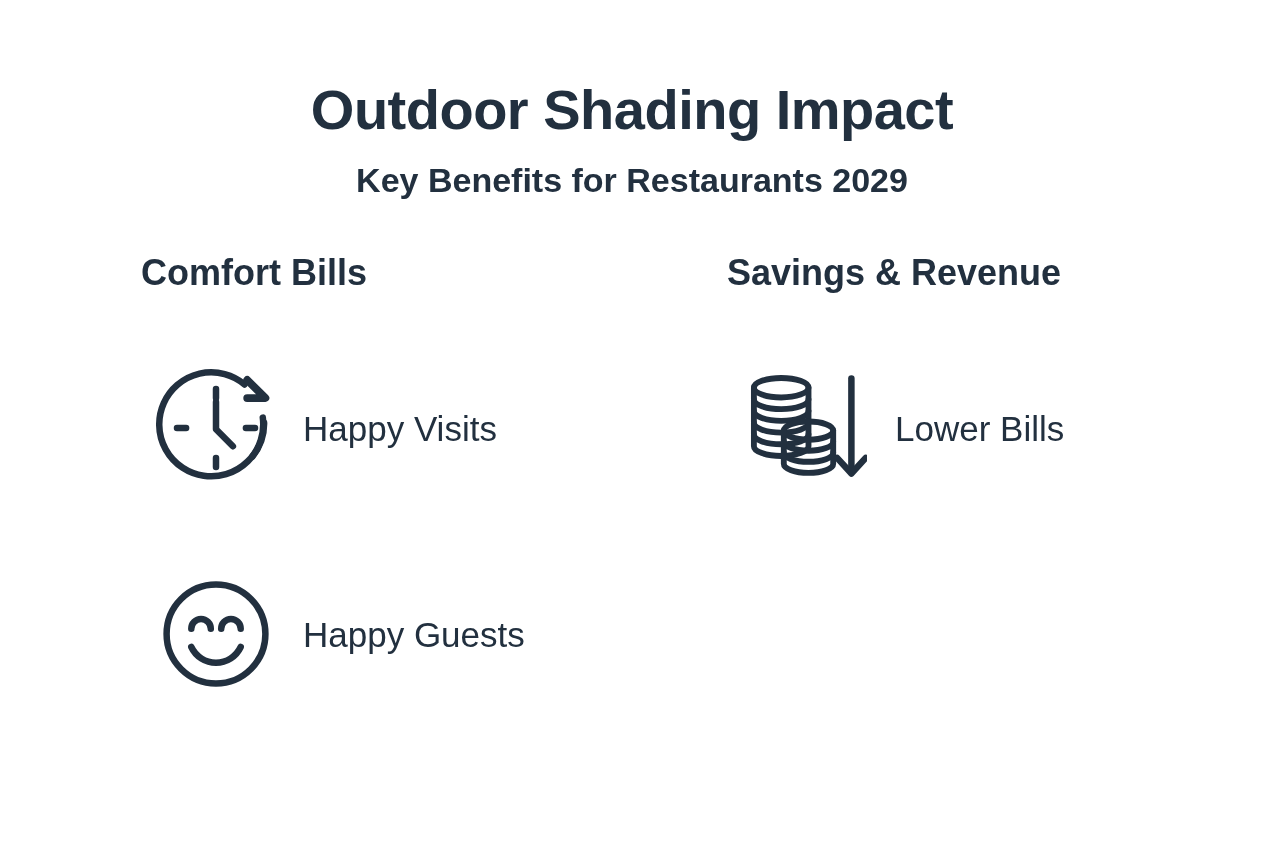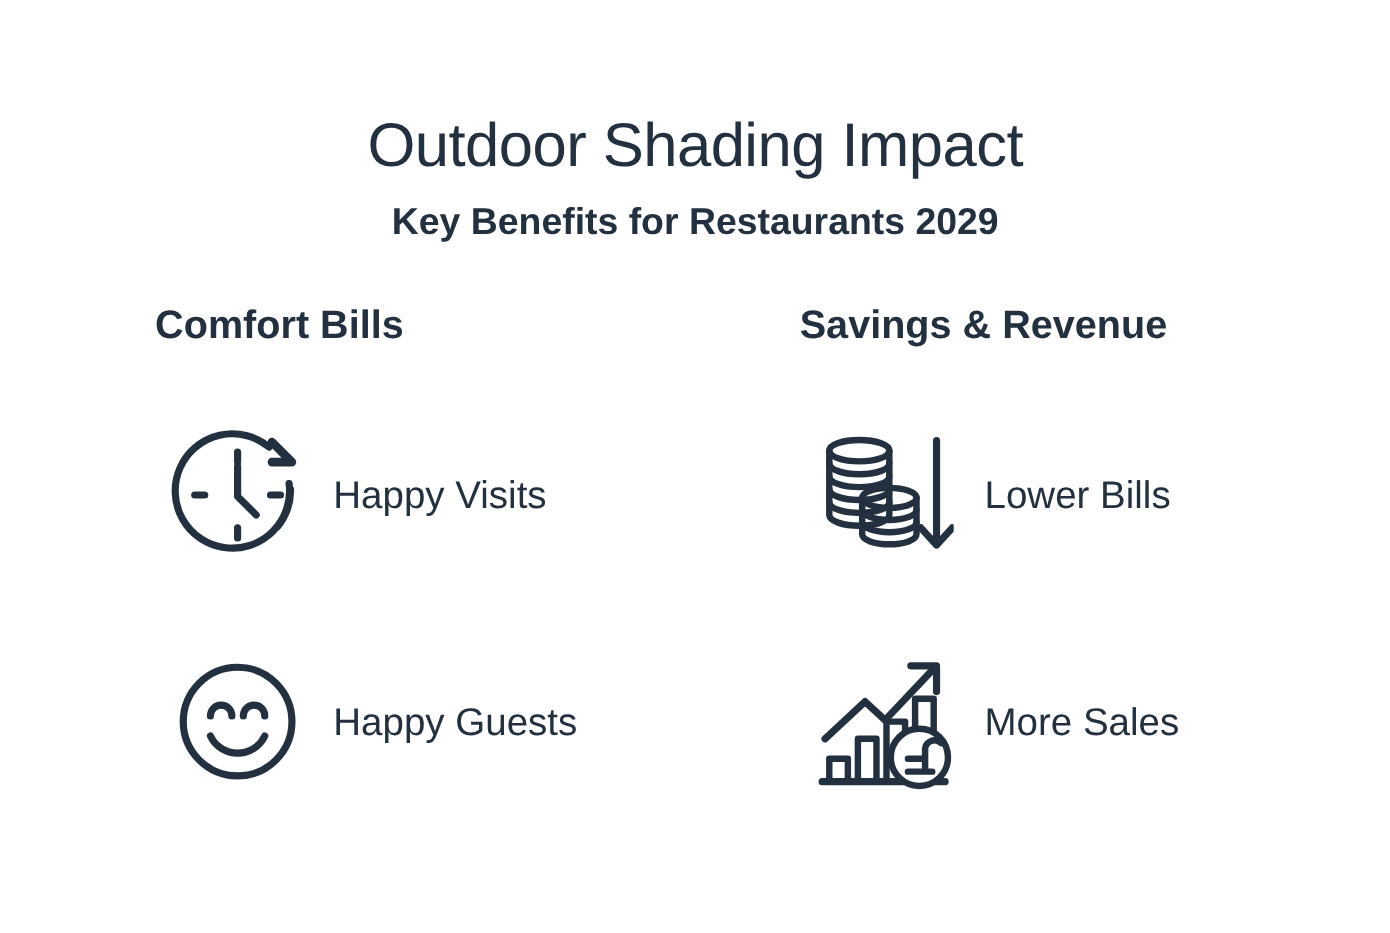--- a/index.html
+++ b/index.html
@@ -17,24 +17,24 @@
   }
   .canvas {
     position: absolute;
     inset: 0;
     display: flex;
     flex-direction: column;
     align-items: center;
   }
   .title {
     font-size: 56px;
-    font-weight: normal;
+    font-weight: bold;
     letter-spacing: -0.5px;
     line-height: 1;
-    margin-top: 104px;
+    margin-top: 82px;
     color: #22303f;
     white-space: nowrap;
   }
   .subtitle {
     font-size: 34px;
     font-weight: bold;
     line-height: 1;
     margin-top: 25px;
     color: #22303f;
     white-space: nowrap;
@@ -157,36 +157,16 @@
             <path d="M36 60.5 v8.5 a19 7 0 0 0 38 0 v-8.5"></path>
             <path d="M36 69 v8.5 a19 7 0 0 0 38 0 v-8.5"></path>
 
             <line x1="88" y1="12" x2="88" y2="84" stroke-width="5"></line>
             <polyline points="77,73 88,85 99,73" stroke-width="5"></polyline>
           </svg>
         </div>
         <div class="benefit-label">Lower Bills</div>
       </div>
 
-      <div class="benefit second">
-        <div class="icon-box">
-          <svg viewBox="0 0 100 100" fill="none" stroke="#22303f" stroke-width="4.5" stroke-linecap="round" stroke-linejoin="round">
-
-            <line x1="8" y1="92" x2="94" y2="92" stroke-width="5"></line>
-
-            <path d="M13 92 v-16 h13 v16"></path>
-            <path d="M33 92 v-30 h13 v30"></path>
-            <path d="M53 92 v-42 h13 v42"></path>
-            <path d="M73 92 v-58 h13 v58"></path>
-
-            <polyline points="10,62 38,36 52,49 86,13" stroke-width="5"></polyline>
-            <polyline points="70,11 88,11 88,29" stroke-width="5"></polyline>
-
-            <circle cx="76" cy="75" r="20" fill="#ffffff"></circle>
-            <path d="M68 85 h17 M68 76 h12 M80 85 v-16 a6.5 6.5 0 0 1 11 -4" stroke-width="4.5"></path>
-          </svg>
-        </div>
-        <div class="benefit-label">More Sales</div>
-      </div>
     </div>
 
   </div>
 </div>
 
 </body></html>

